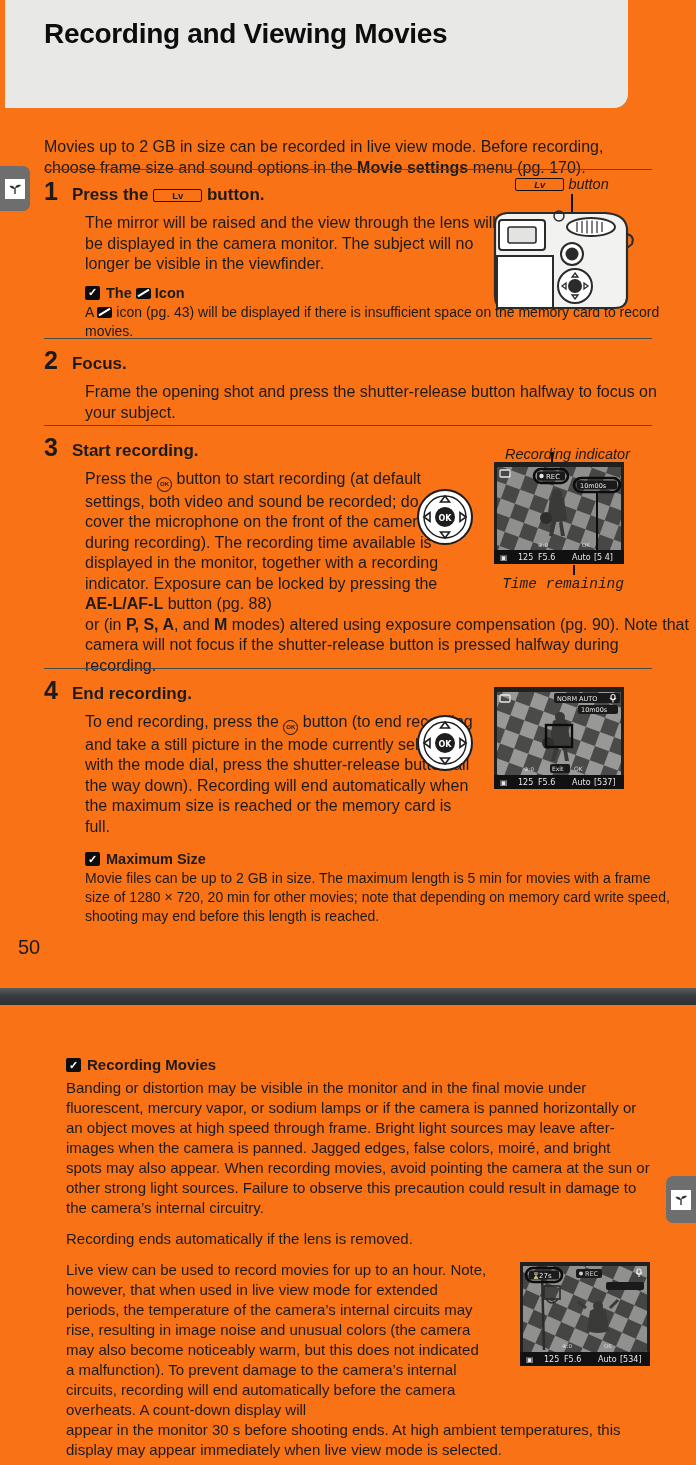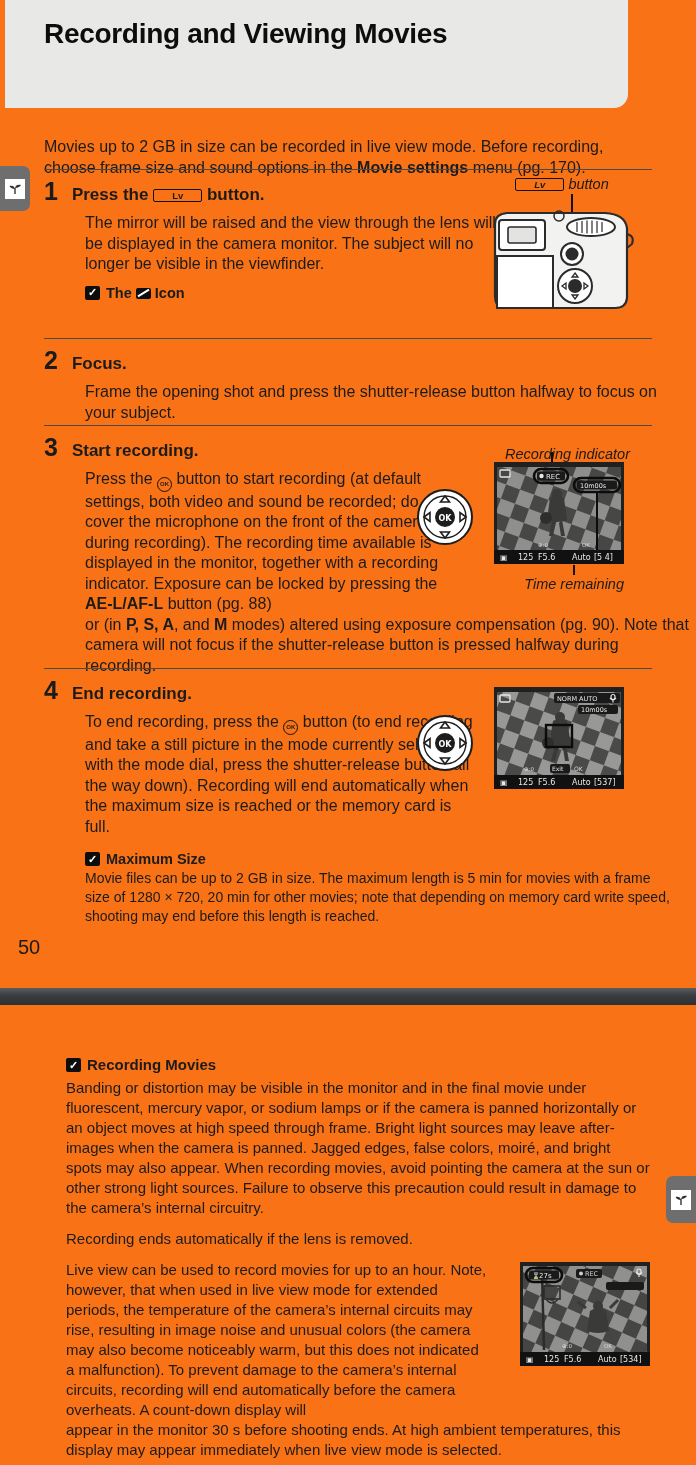--- a/index.html
+++ b/index.html
@@ -74,20 +74,21 @@
     <div class="step-head">
       <span class="step-num">1</span>
       <span class="step-title"><span>Press the </span><span class="ic-lv">Lv</span><span> button.</span></span>
     </div>
     <p class="step-body" style="width:430px;">The mirror will be raised and the view through the lens will be displayed in the camera monitor.   The subject will no longer be visible in the viewfinder.</p>
     <div class="note">
       <div class="note-head">
           <span class="ic-check">✓</span>
         <span><span>The </span><span class="ic-nomovie"></span><span> Icon</span></span>
         </div>
+      <div class="note-body" style="width:580px;"><span>A </span><span class="ic-nomovie"></span><span> icon (pg. 43) will be displayed if there is insufficient space on the memory card to record movies.</span></div>
     </div>
 
     <div style="position:absolute;right:6px;top:6px;width:168px;text-align:center;">
       <div class="ital"><span class="ic-lv">Lv</span> <span>button</span></div>
       <svg width="150" height="122" viewBox="0 0 150 122" style="margin-top:2px;">
         <line x1="85" y1="0" x2="85" y2="52" stroke="#111" stroke-width="2"></line>
         <path d="M8 30 Q8 20 20 19 L118 19 Q138 20 140 34 L140 104 Q139 114 128 114 L16 114 Q8 113 8 102 Z" fill="#f2f2f1" stroke="#2b2b2b" stroke-width="2.2"></path>
         <rect x="12" y="26" width="46" height="30" rx="3" fill="#fff" stroke="#2b2b2b" stroke-width="2"></rect>
         <rect x="21" y="33" width="28" height="16" rx="2" fill="#e3e3e2" stroke="#2b2b2b" stroke-width="1.6"></rect>
         <rect x="10" y="62" width="56" height="52" fill="#fff" stroke="#2b2b2b" stroke-width="2"></rect>
@@ -172,21 +173,21 @@
       <text x="88" y="85" font-size="5.5" fill="#dcdcdc">OK</text>
       <rect x="0" y="88" width="130" height="14" fill="#111"></rect>
       <text x="6" y="98" font-size="7.5" fill="#e8e8e8">▣</text>
       <text x="24" y="98" font-size="8" fill="#e8e8e8">125</text>
       <text x="44" y="98" font-size="8" fill="#e8e8e8">F5.6</text>
       <text x="78" y="98" font-size="8" fill="#e8e8e8">Auto</text>
       <text x="100" y="98" font-size="8" fill="#e8e8e8">[5 4]</text>
       <line x1="103" y1="30" x2="103" y2="88" stroke="#0c0c0c" stroke-width="2"></line>
     </svg>
     <div class="callout-line" style="top:139px;right:77px;height:10px;"></div>
-    <div class="ital" style="position:absolute;top:150px;right:28px;">Time remaining</div>
+    <div class="ital" style="position:absolute;top:150px;right:28px;font-family:Liberation Mono, monospace;">Time remaining</div>
   </div>
 
   <div class="step" style="top:668px;height:320px;border-bottom:none;">
     <div class="step-head">
       <span class="step-num">4</span>
       <span class="step-title">End recording.</span>
     </div>
     <p class="step-body" style="width:392px;"><span>To end recording, press the </span><span class="ic-ok">OK</span><span> button (to end recording and take a still picture in the mode currently selected with the mode dial, press the shutter-release button all the way down).  Recording will end automatically when the maximum size is reached or the memory card is full.</span></p>
 
     <svg class="figs" style="top:45px;right:178px;" width="58" height="58" viewBox="0 0 58 58">

